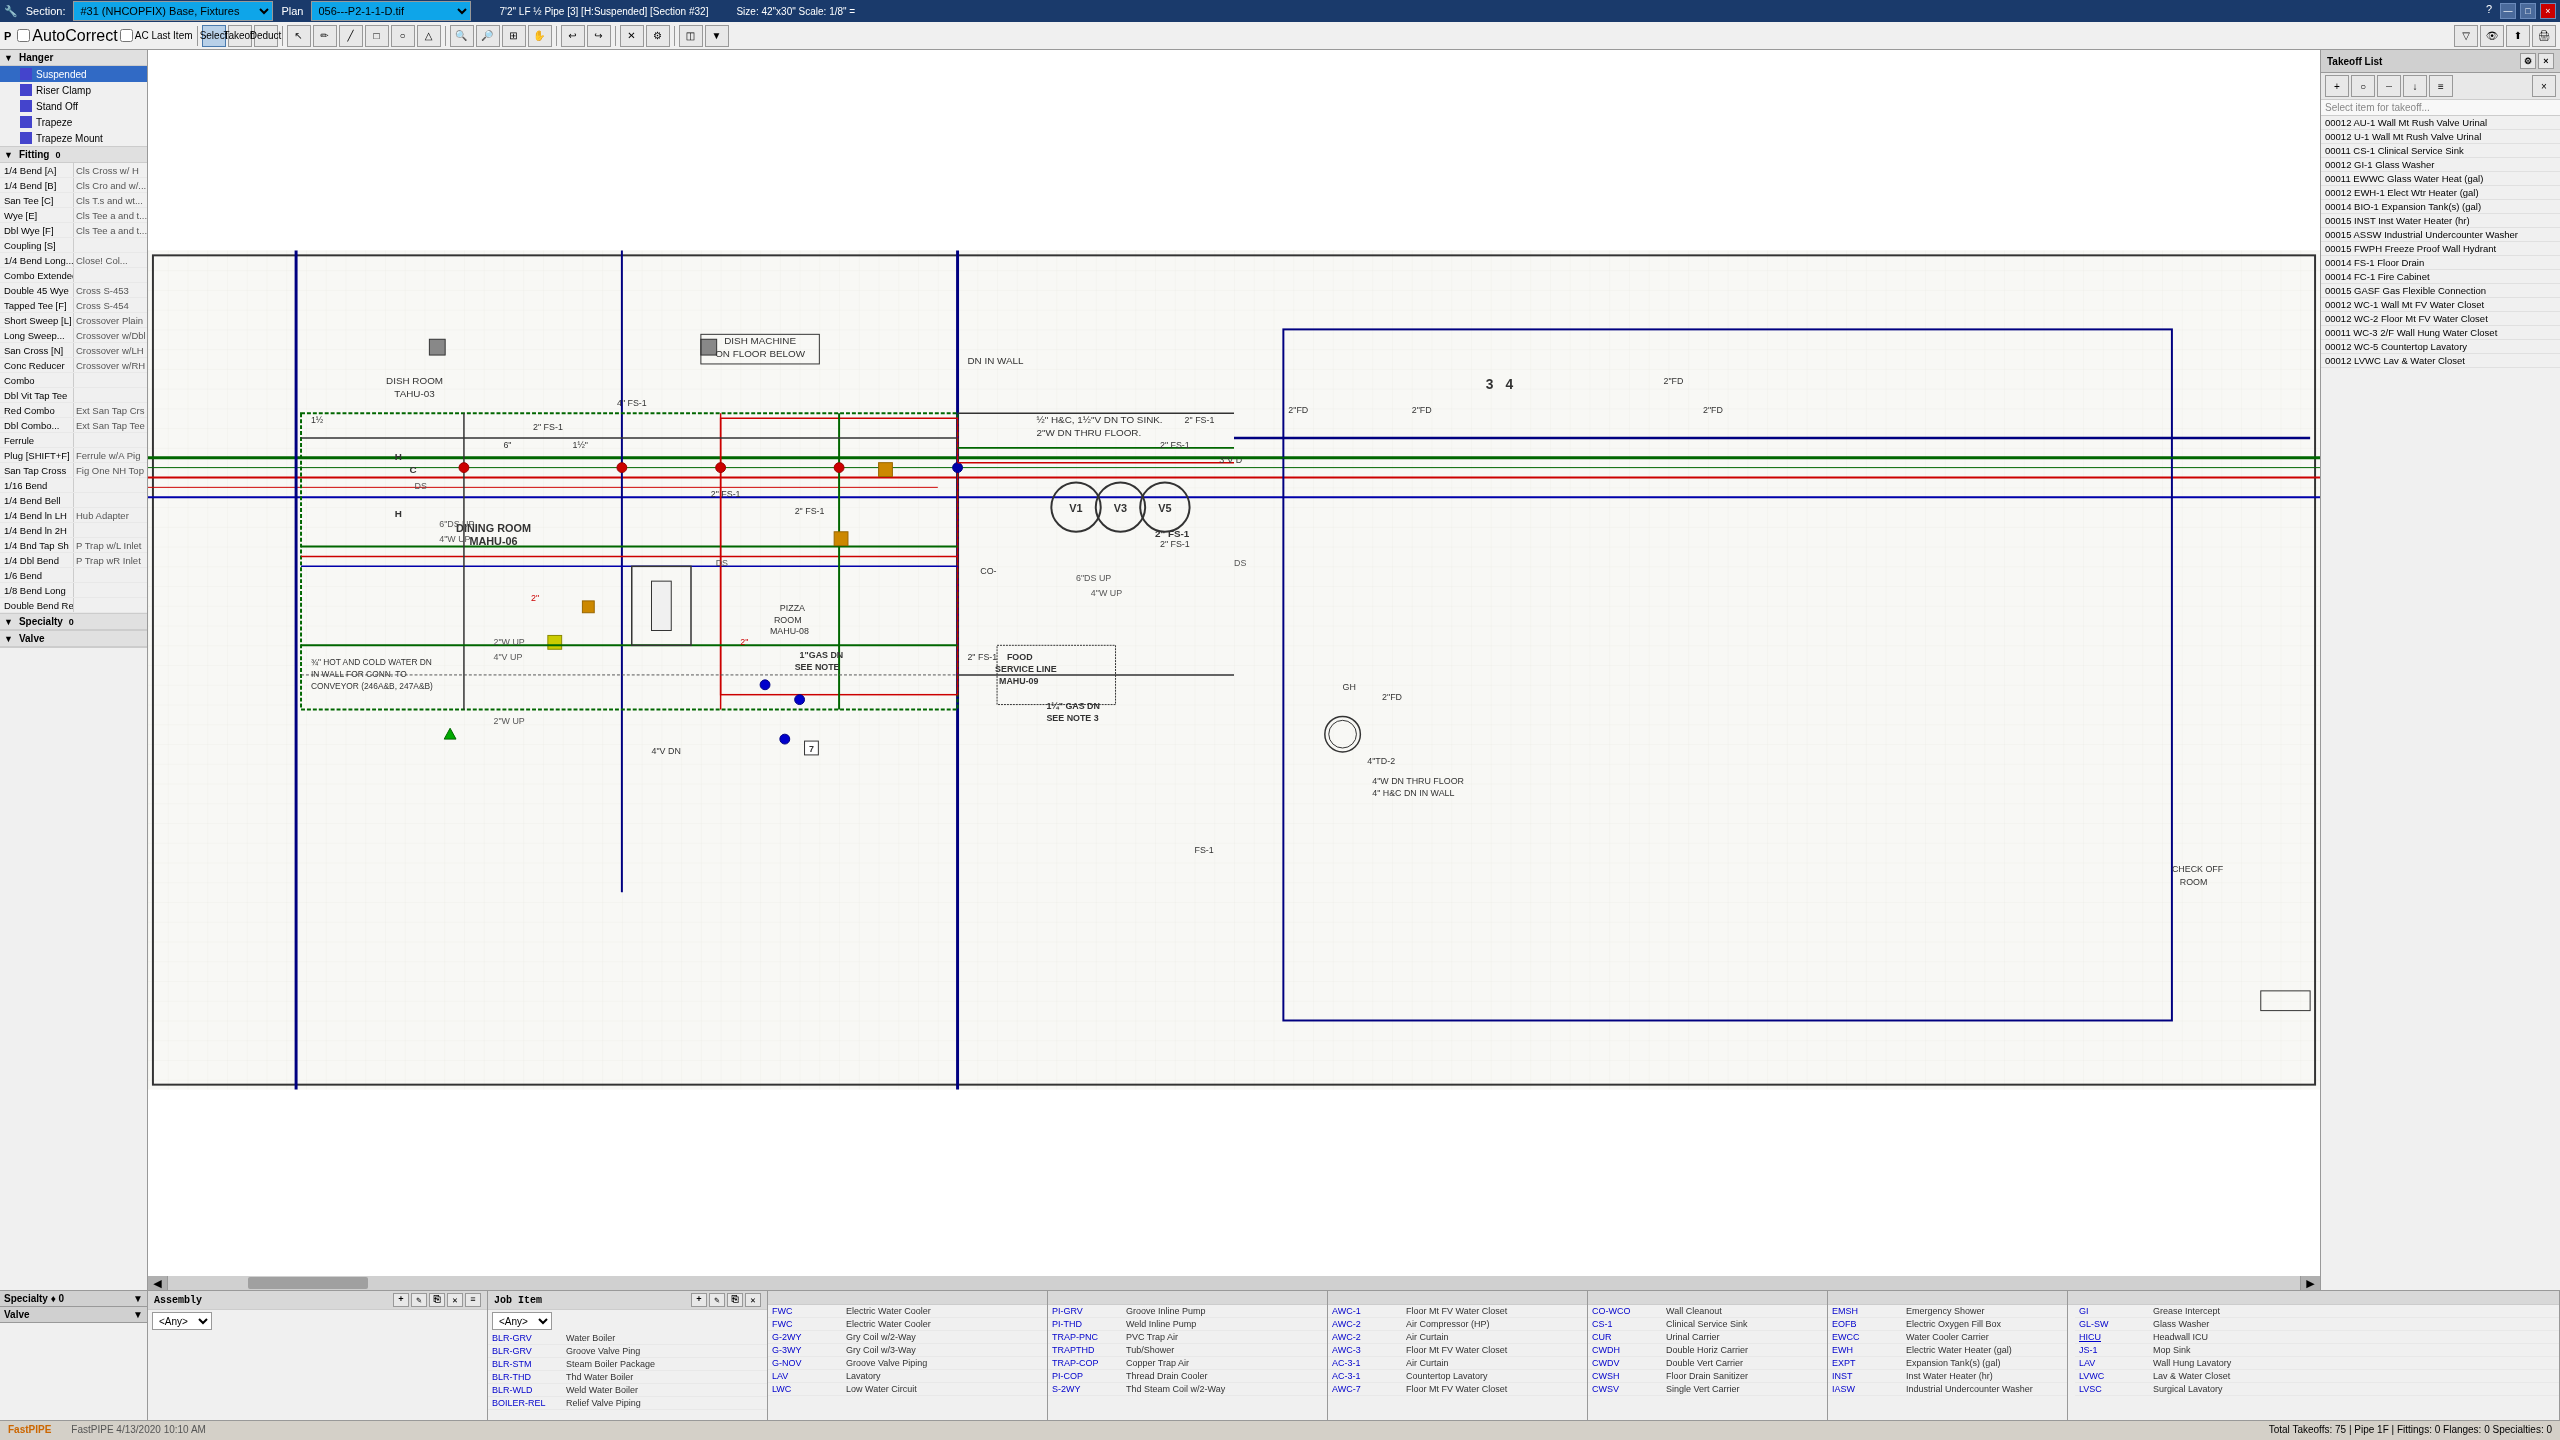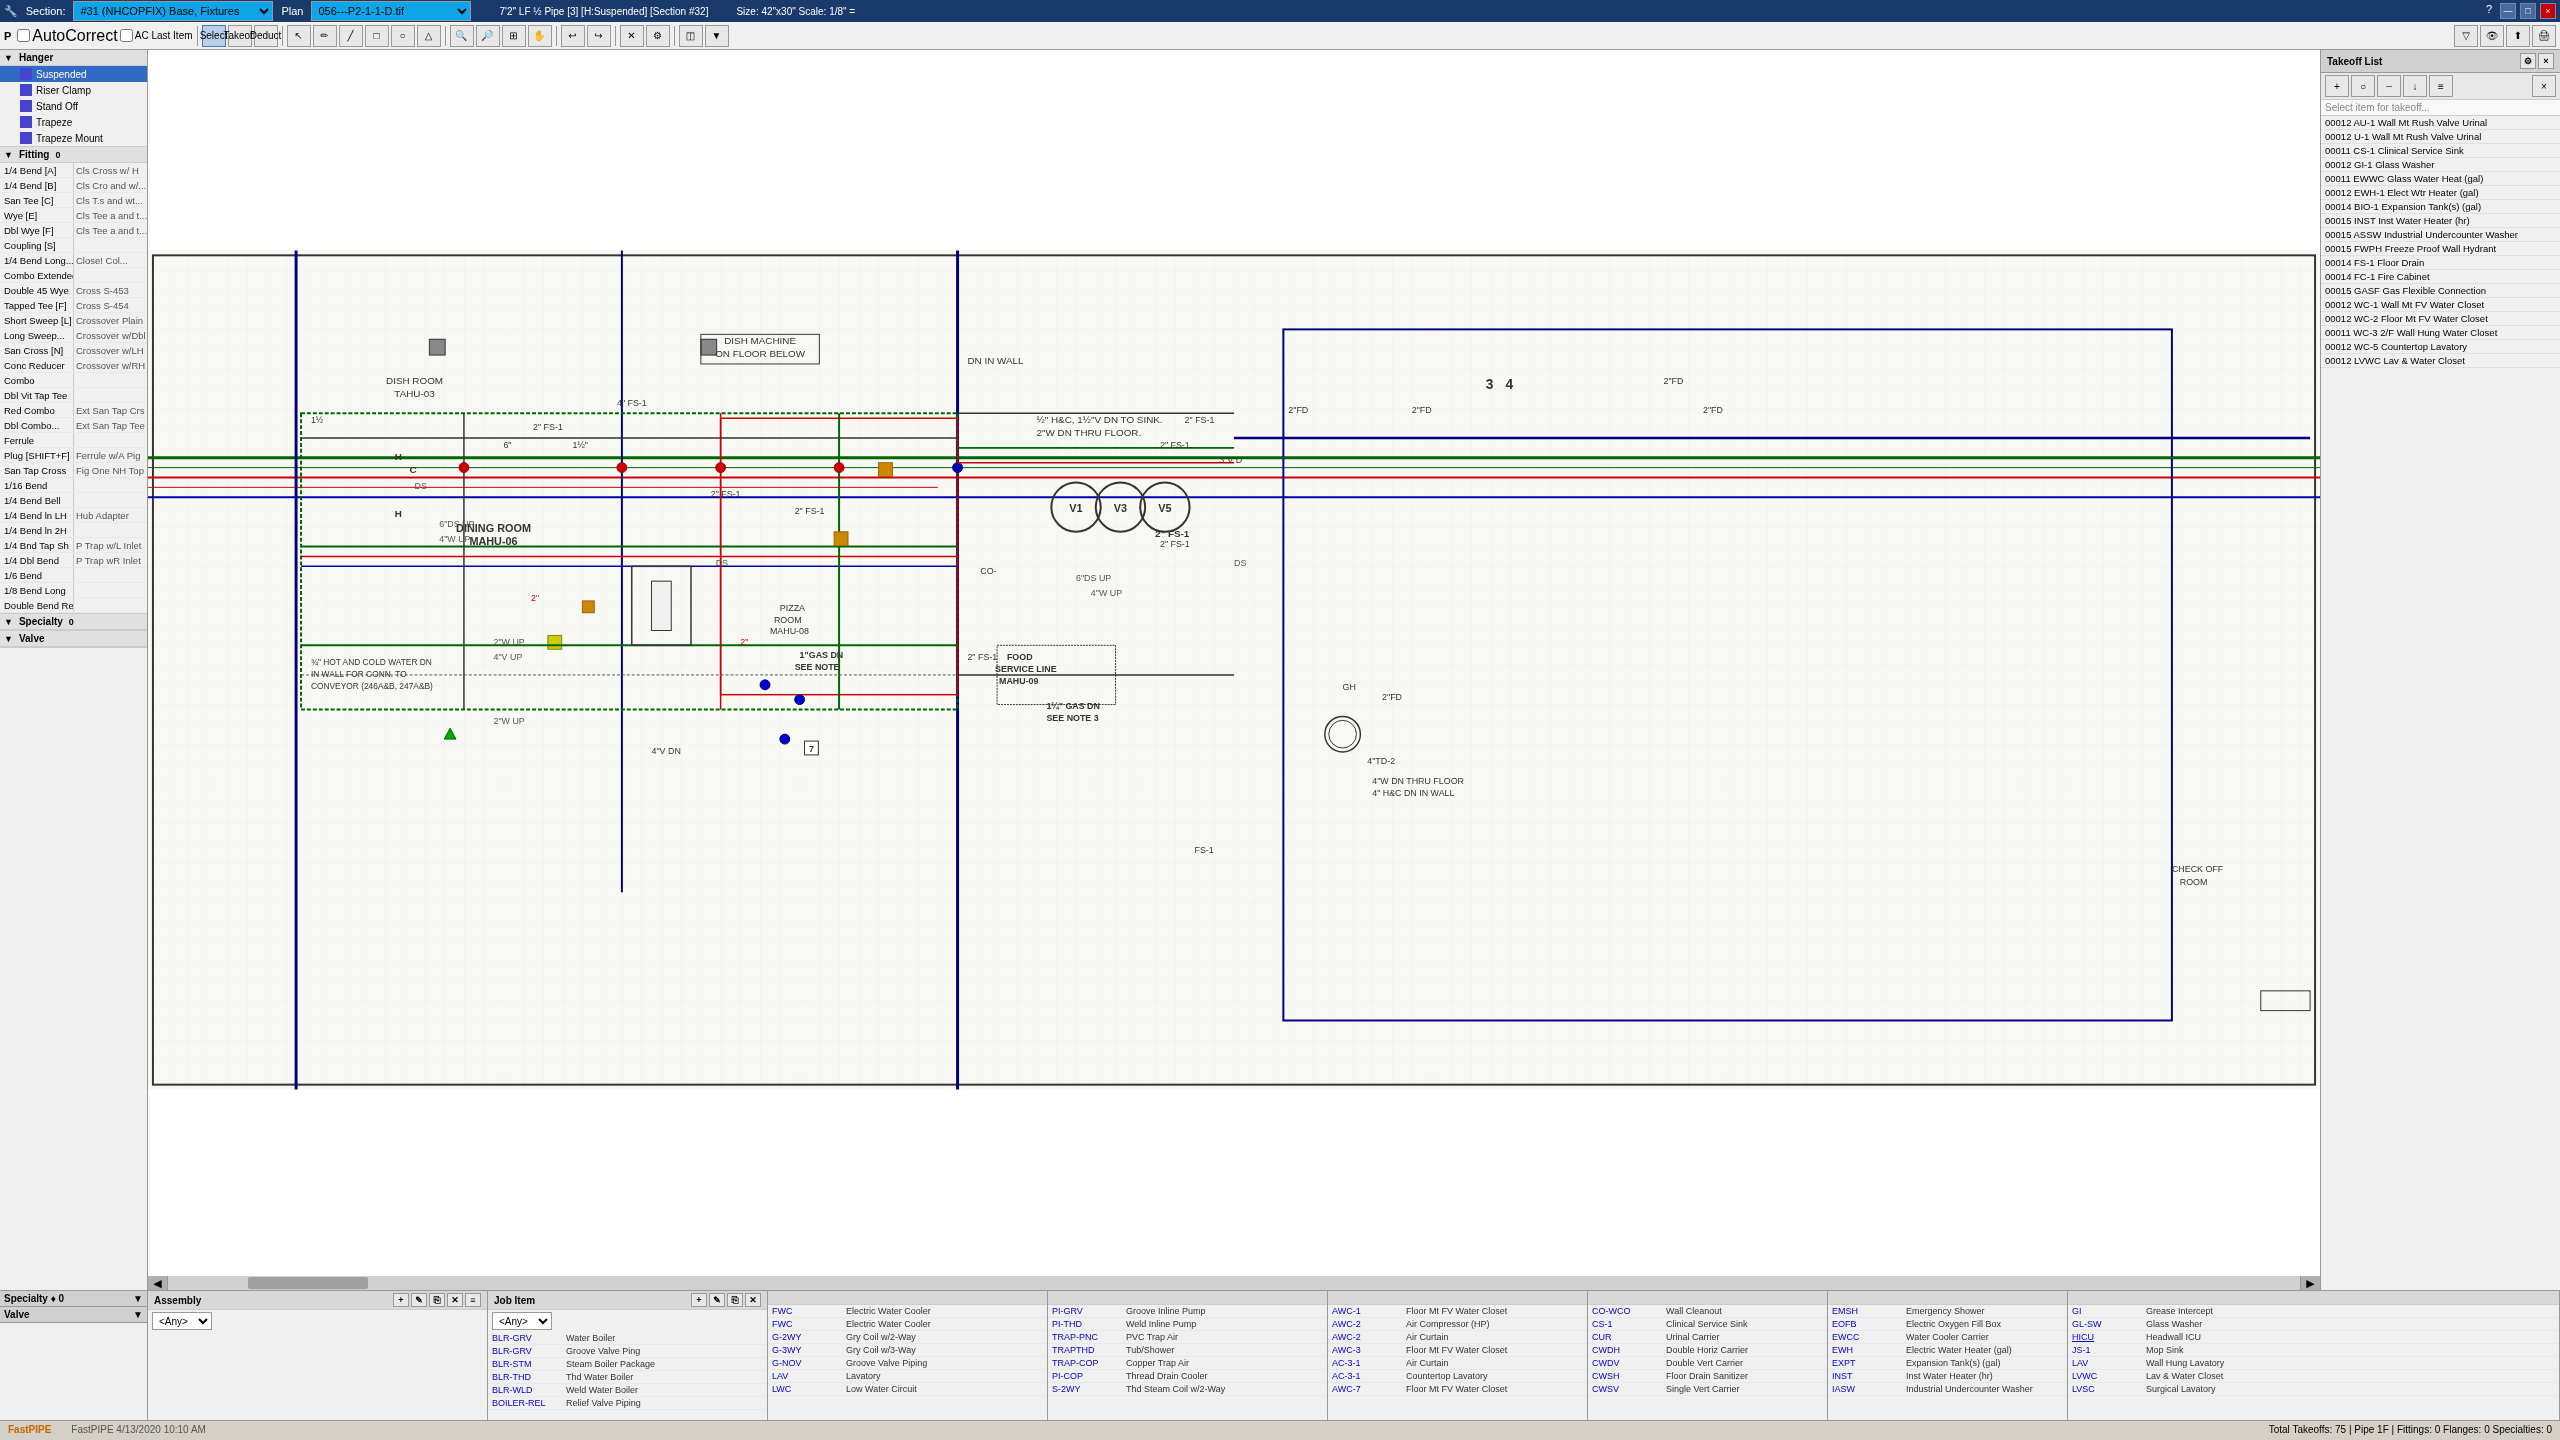--- a/index.html
+++ b/index.html
@@ -201,21 +201,21 @@
       border-right: 1px solid #999;
       overflow-y: auto;
       font-size: 9.5px;
     }
     .bottom-panel-header {
       background: #d8d8d8;
       padding: 2px 6px;
       font-weight: bold;
       border-bottom: 1px solid #ccc;
       font-size: 10px;
-      display: flex; align-items: center; justify-content: space-between;
+      display: flex; align-items: center; justify-content: space-between; font-family: Liberation Mono, monospace;
     }
     .bottom-item {
       display: flex;
       padding: 1px 4px;
       border-bottom: 1px solid #e8e8e8;
       gap: 4px;
       font-size: 9px;
     }
     .bottom-code { 
       color: #0000cc; 
@@ -1001,21 +1001,21 @@
       </div>
       <div class="bottom-item">
         <span class="bottom-code" style="color:#0000cc; font-size:9px;">IASW</span>
         <span class="bottom-desc" style="font-size:9px;">Industrial Undercounter Washer</span>
       </div>
     </div>
   </div>
 
   <div class="bottom-panel">
     <div style="height:14px; background:#d8d8d8; border-bottom:1px solid #ccc;"></div>
-    <div style="overflow-y:auto; height:100px;">
+    <div style="overflow-y:auto; height:100px;margin-left:7px;">
       <div class="bottom-item">
         <span class="bottom-code" style="color:#0000cc; font-size:9px;">GI</span>
         <span class="bottom-desc" style="font-size:9px;">Grease Intercept</span>
       </div>
       <div class="bottom-item">
         <span class="bottom-code" style="color:#0000cc; font-size:9px;">GL-SW</span>
         <span class="bottom-desc" style="font-size:9px;">Glass Washer</span>
       </div>
       <div class="bottom-item">
         <span class="bottom-code" style="color:#0000cc; font-size:9px;text-decoration:underline;">HICU</span>

